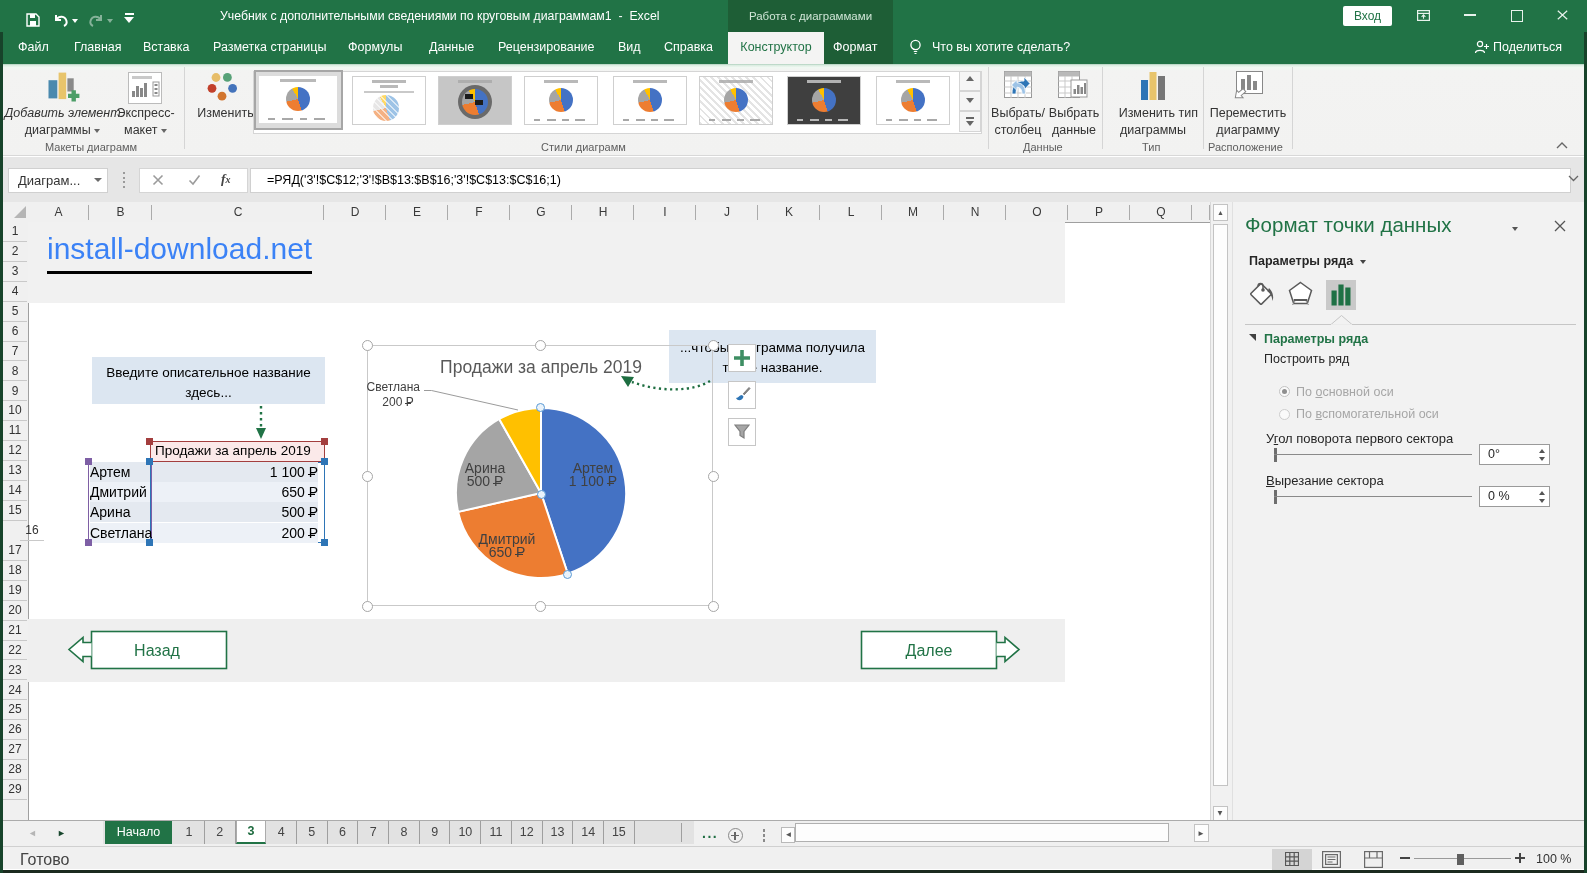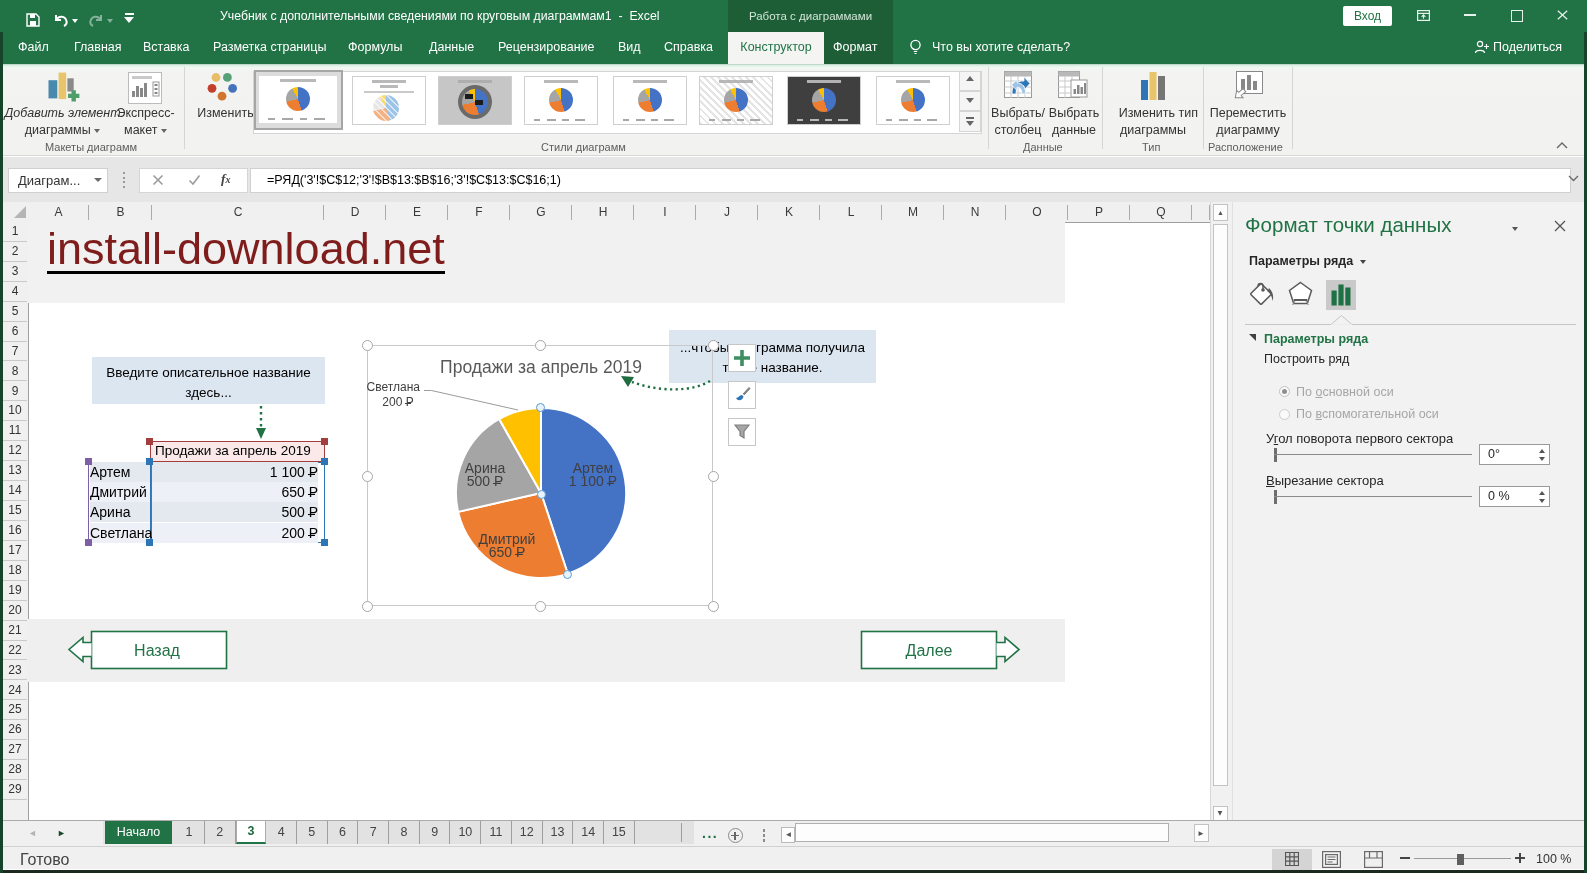--- a/index.html
+++ b/index.html
@@ -313,41 +313,41 @@
       <div class="rowhdr abs" style="left:3px;top:321.7px;width:24px;height:19.9px;line-height:19.9px;border-bottom:1px solid #c9c9c9;box-sizing:border-box;">6</div>
       <div class="rowhdr abs" style="left:3px;top:341.6px;width:24px;height:19.9px;line-height:19.9px;border-bottom:1px solid #c9c9c9;box-sizing:border-box;">7</div>
       <div class="rowhdr abs" style="left:3px;top:361.5px;width:24px;height:19.9px;line-height:19.9px;border-bottom:1px solid #c9c9c9;box-sizing:border-box;">8</div>
       <div class="rowhdr abs" style="left:3px;top:381.5px;width:24px;height:19.9px;line-height:19.9px;border-bottom:1px solid #c9c9c9;box-sizing:border-box;">9</div>
       <div class="rowhdr abs" style="left:3px;top:401.4px;width:24px;height:19.9px;line-height:19.9px;border-bottom:1px solid #c9c9c9;box-sizing:border-box;">10</div>
       <div class="rowhdr abs" style="left:3px;top:421.3px;width:24px;height:19.9px;line-height:19.9px;border-bottom:1px solid #c9c9c9;box-sizing:border-box;">11</div>
       <div class="rowhdr abs" style="left:3px;top:441.3px;width:24px;height:19.9px;line-height:19.9px;border-bottom:1px solid #c9c9c9;box-sizing:border-box;">12</div>
       <div class="rowhdr abs" style="left:3px;top:461.2px;width:24px;height:19.9px;line-height:19.9px;border-bottom:1px solid #c9c9c9;box-sizing:border-box;">13</div>
       <div class="rowhdr abs" style="left:3px;top:481.1px;width:24px;height:19.9px;line-height:19.9px;border-bottom:1px solid #c9c9c9;box-sizing:border-box;">14</div>
       <div class="rowhdr abs" style="left:3px;top:501.1px;width:24px;height:19.9px;line-height:19.9px;border-bottom:1px solid #c9c9c9;box-sizing:border-box;">15</div>
-      <div class="rowhdr abs" style="left:3px;top:521.0px;width:24px;height:19.9px;line-height:19.9px;border-bottom:1px solid #c9c9c9;box-sizing:border-box;">16</div>
+      <div class="rowhdr abs" style="left:20px;top:521.0px;width:24px;height:19.9px;line-height:19.9px;border-bottom:1px solid #c9c9c9;box-sizing:border-box;">16</div>
       <div class="rowhdr abs" style="left:3px;top:540.9px;width:24px;height:19.9px;line-height:19.9px;border-bottom:1px solid #c9c9c9;box-sizing:border-box;">17</div>
       <div class="rowhdr abs" style="left:3px;top:560.9px;width:24px;height:19.9px;line-height:19.9px;border-bottom:1px solid #c9c9c9;box-sizing:border-box;">18</div>
       <div class="rowhdr abs" style="left:3px;top:580.8px;width:24px;height:19.9px;line-height:19.9px;border-bottom:1px solid #c9c9c9;box-sizing:border-box;">19</div>
       <div class="rowhdr abs" style="left:3px;top:600.7px;width:24px;height:19.9px;line-height:19.9px;border-bottom:1px solid #c9c9c9;box-sizing:border-box;">20</div>
       <div class="rowhdr abs" style="left:3px;top:620.7px;width:24px;height:19.9px;line-height:19.9px;border-bottom:1px solid #c9c9c9;box-sizing:border-box;">21</div>
       <div class="rowhdr abs" style="left:3px;top:640.6px;width:24px;height:19.9px;line-height:19.9px;border-bottom:1px solid #c9c9c9;box-sizing:border-box;">22</div>
       <div class="rowhdr abs" style="left:3px;top:660.5px;width:24px;height:19.9px;line-height:19.9px;border-bottom:1px solid #c9c9c9;box-sizing:border-box;">23</div>
       <div class="rowhdr abs" style="left:3px;top:680.5px;width:24px;height:19.9px;line-height:19.9px;border-bottom:1px solid #c9c9c9;box-sizing:border-box;">24</div>
       <div class="rowhdr abs" style="left:3px;top:700.4px;width:24px;height:19.9px;line-height:19.9px;border-bottom:1px solid #c9c9c9;box-sizing:border-box;">25</div>
       <div class="rowhdr abs" style="left:3px;top:720.3px;width:24px;height:19.9px;line-height:19.9px;border-bottom:1px solid #c9c9c9;box-sizing:border-box;">26</div>
       <div class="rowhdr abs" style="left:3px;top:740.3px;width:24px;height:19.9px;line-height:19.9px;border-bottom:1px solid #c9c9c9;box-sizing:border-box;">27</div>
       <div class="rowhdr abs" style="left:3px;top:760.2px;width:24px;height:19.9px;line-height:19.9px;border-bottom:1px solid #c9c9c9;box-sizing:border-box;">28</div>
       <div class="rowhdr abs" style="left:3px;top:780.1px;width:24px;height:19.9px;line-height:19.9px;border-bottom:1px solid #c9c9c9;box-sizing:border-box;">29</div>
       <div class="rowhdr abs" style="left:3px;top:800.1px;width:24px;height:19.9px;line-height:19.9px;border-bottom:1px solid #c9c9c9;box-sizing:border-box;margin-top:30px;">30</div>
     </div>
 
 <div class="abs" style="left:28px;top:222px;width:1037px;height:81px;background:#f1f1f1;"></div>
 <div class="abs" style="left:28px;top:619px;width:1037px;height:63px;background:#efefef;"></div>
 
-<div class="abs" style="left:47px;top:226px;font-size:45px;color:#7f1d1d;border-bottom:3.5px solid #000;line-height:45px;">install-download.net</div>
+<div class="abs" style="left:47px;top:226px;font-size:30px;color:#3b82f6;border-bottom:3.5px solid #000;line-height:45px;">install-download.net</div>
 
 <div class="abs" style="left:92px;top:357px;width:233px;height:47px;background:#dce6f1;font-size:13.5px;color:#000;text-align:center;line-height:20px;padding-top:6px;box-sizing:border-box;">Введите описательное название<br>здесь...</div>
 
 <svg class="abs" style="left:252px;top:404px" width="18" height="36" viewBox="0 0 18 36">
       <path d="M9 2 L9 24" stroke="#217346" stroke-width="2.4" stroke-dasharray="2.6 3.4" fill="none"></path>
       <path d="M9 35 L4 24 L14 24 z" fill="#217346"></path>
     </svg>
 
 <div class="abs" style="left:150px;top:441px;width:175px;height:21px;background:#fbe9e9;border:1.6px solid #a33e3e;box-sizing:border-box;font-size:13.5px;line-height:18px;text-indent:4px;">Продажи за апрель 2019</div>
 <div class="abs" style="left:88px;top:462px;width:64px;height:81px;border:1.6px solid #7e5fa5;box-sizing:border-box;"></div>

